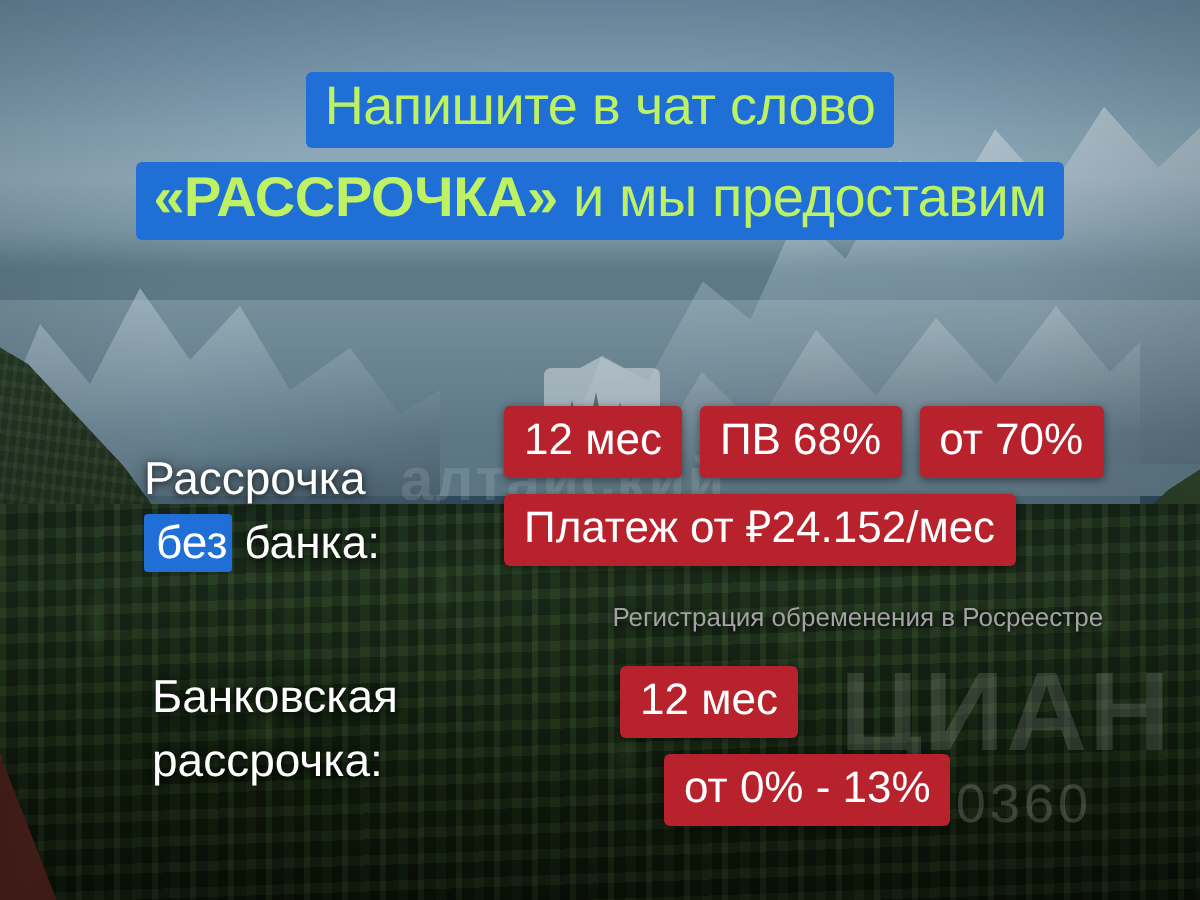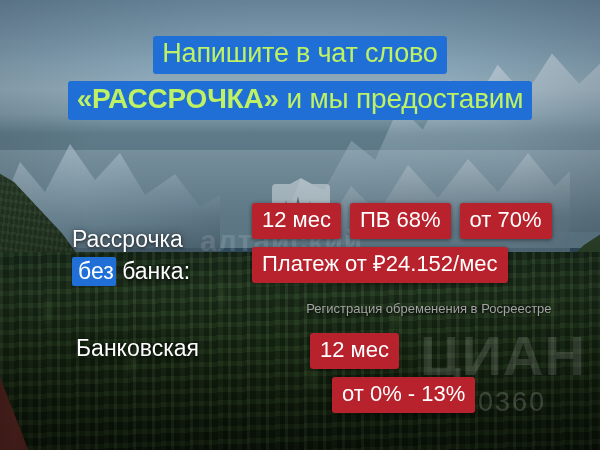--- a/index.html
+++ b/index.html
@@ -322,20 +322,21 @@
       <span class="badge">от 70%</span>
     </div>
     <div class="brow">
       <span class="badge">Платеж от ₽24.152/мес</span>
     </div>
     <div class="caption">Регистрация обременения в Росреестре</div>
   </div>
 
   <div class="label-block" id="label-bank">
     <div>Банковская</div>
+    <div>рассрочка:</div>
   </div>
 
   <div class="badge-rows" id="badges-bank">
     <div class="brow">
       <span class="badge">12 мес</span>
     </div>
     <div class="brow" style="padding-left:22px;">
       <span class="badge">от 0% - 13%</span>
     </div>
   </div>

